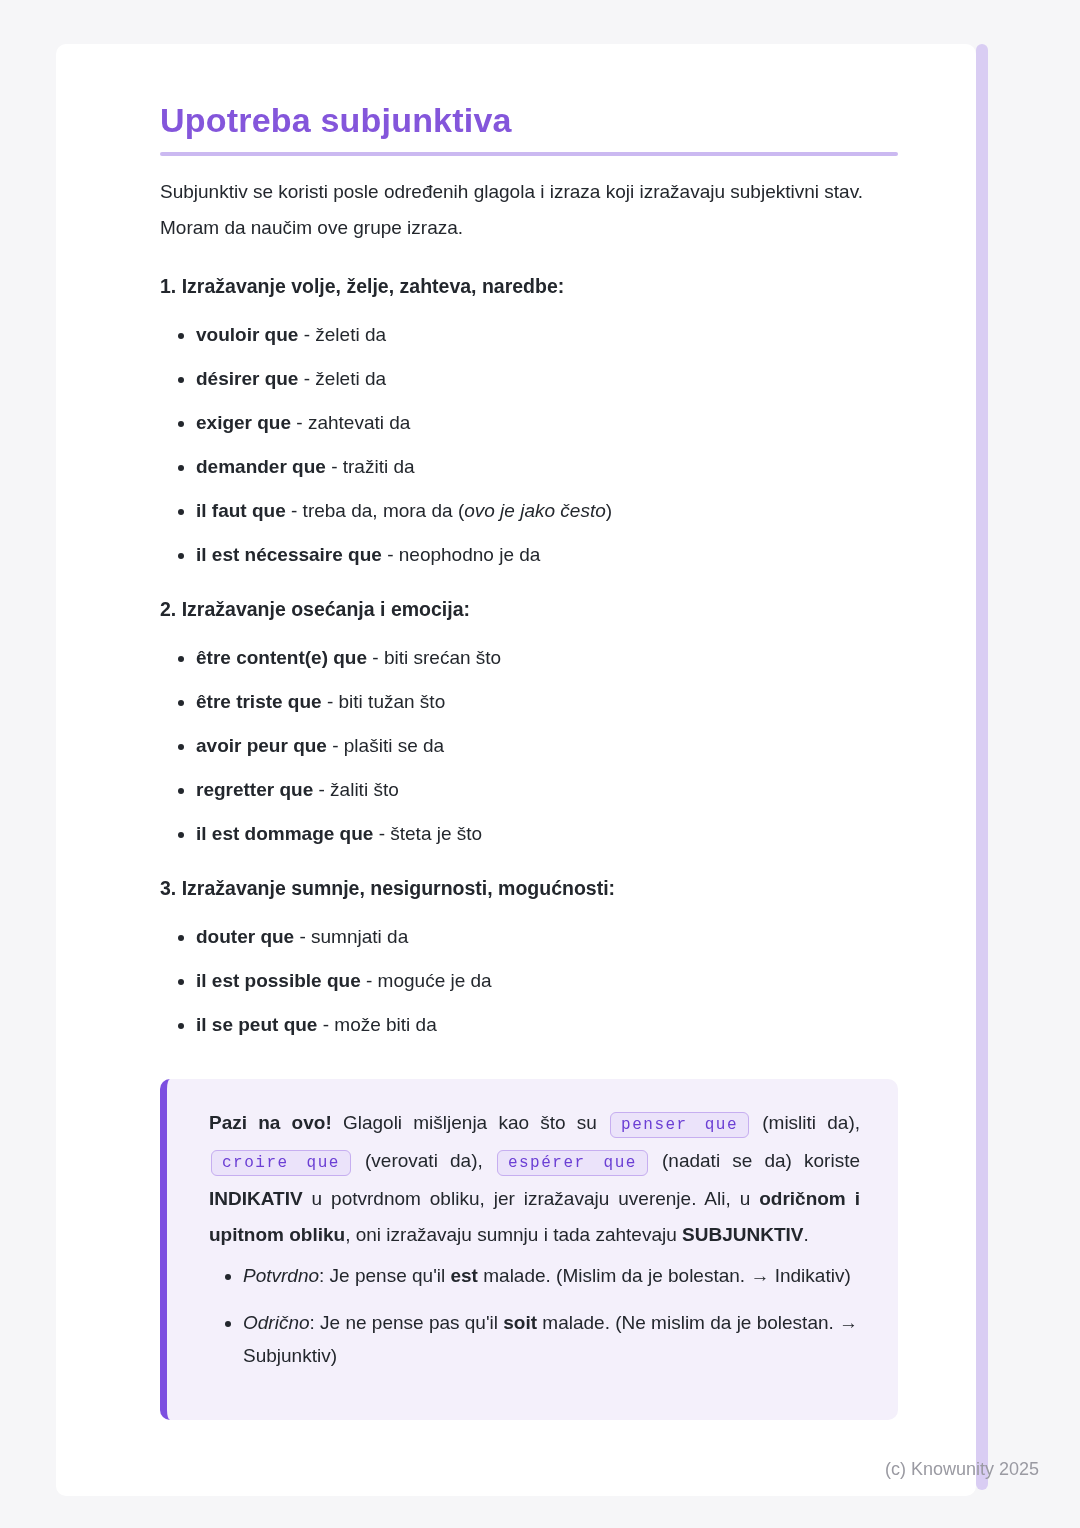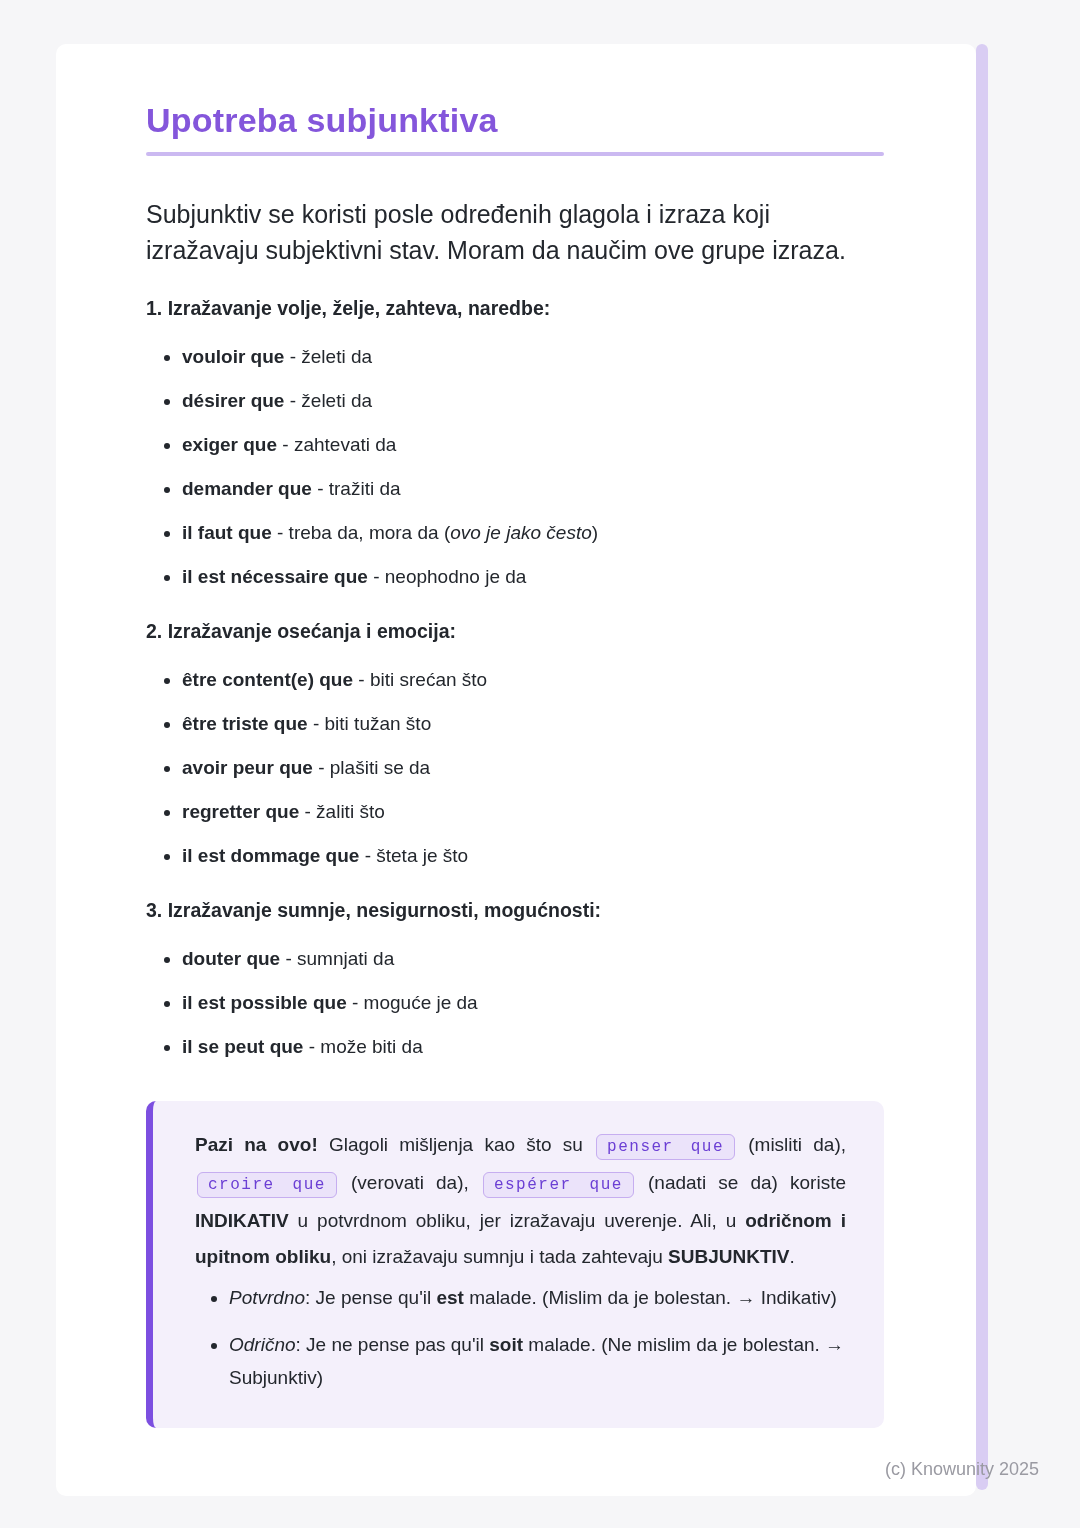--- a/index.html
+++ b/index.html
@@ -11,41 +11,41 @@
   }
   .page { position:relative; width:1080px; height:1528px; background:#f6f6f8; overflow:hidden; }
   .card {
     position:absolute; left:56px; top:44px; width:920px; height:1452px;
     background:#ffffff; border-radius:10px;
   }
   .scroll-strip {
     position:absolute; left:976px; top:44px; width:12px; height:1446px;
     background:var(--scroll-strip,#d9cdf3); border-radius:6px; z-index:1;
   }
-  .content { position:absolute; left:90px; top:56px; width:738px; }
+  .content { position:absolute; left:104px; top:56px; width:738px; }
   .title {
     font-size:34px; line-height:40px; font-weight:700;
     color:var(--accent,#8456db); letter-spacing:0.2px;
   }
   .divider {
     margin-top:12px; height:4px; width:100%;
     background:var(--divider,#cbb9f1); border-radius:2px;
   }
-  .intro { margin-top:40px; font-size:25px; line-height:36px; }
+  .intro { margin-top:18px; font-size:19px; line-height:36px; }
   .section-heading { margin-top:28px; font-size:19.5px; line-height:24px; font-weight:700; }
   .item-list { margin-top:22px; padding-left:36px; list-style:disc; }
   .item-list li { font-size:19px; line-height:29px; margin-bottom:15px; }
   .item-list li strong { font-weight:700; }
   .item-list li em { font-style:italic;text-align:right; }
   .callout {
     margin-top:40px;
     background:var(--callout-bg,#f4f0fb);
     border-left:7px solid var(--callout-border,#7c4fe0);
     border-radius:10px;
-    padding:26px 38px 20px 42px;
+    padding:26px 38px 34px 42px;
   }
   .callout-text { font-size:19px; line-height:36px; text-align:justify; }
   .callout-text strong { font-weight:700; }
   .pill {
     font-family:"Liberation Mono","DejaVu Sans Mono",monospace;
     font-size:16px; letter-spacing:1.5px;
     background:var(--pill-bg,#ebe3fa);
     border:1px solid var(--pill-border,#c6aef0);
     border-radius:6px;
     padding:3px 10px;

